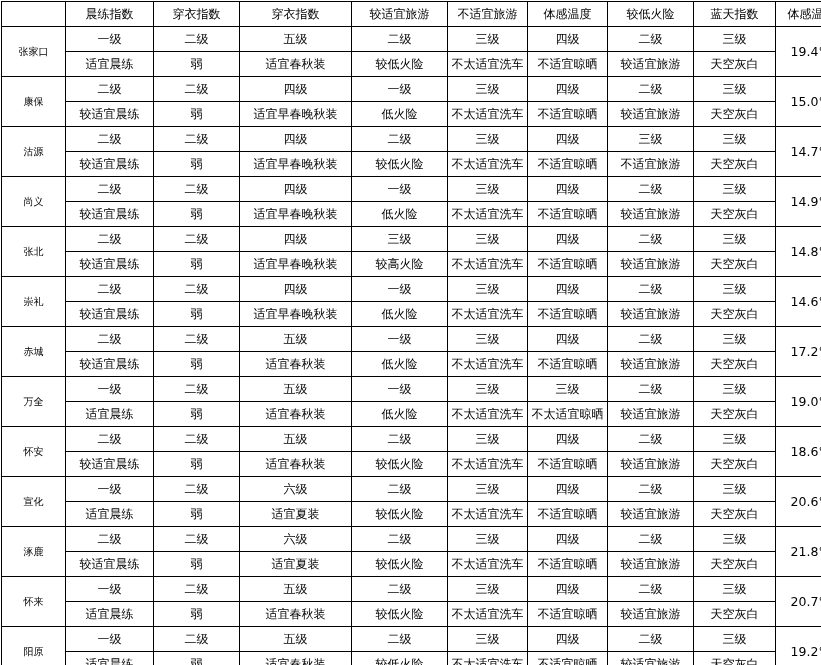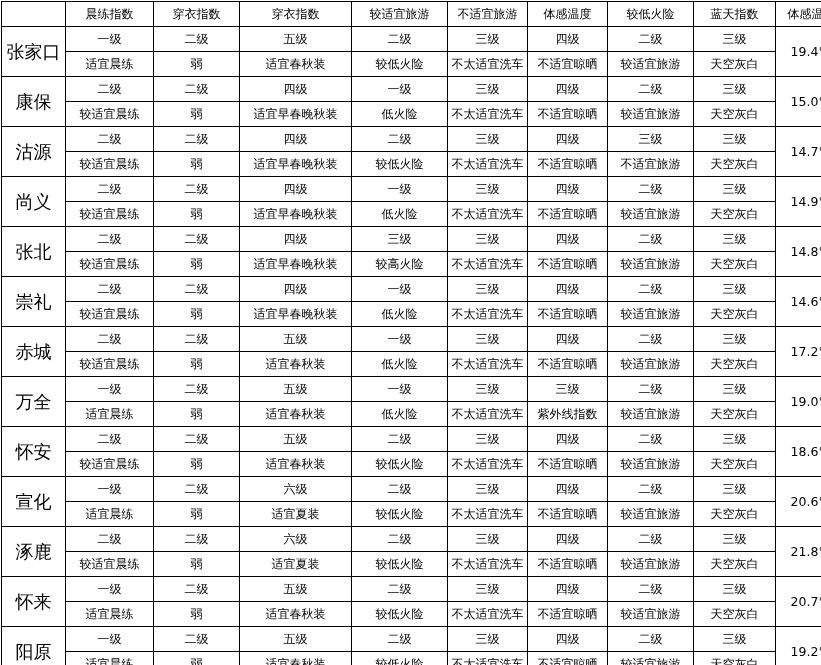--- a/index.html
+++ b/index.html
@@ -32,21 +32,21 @@
     font-weight: normal;
   }
   thead th {
     height: 24px;
     font-size: 12px;
     font-weight: bold;
     letter-spacing: 0px;
     margin-top: 15px;
   }
   td.city {
-    font-size: 18px;
+    font-size: 10px;
     font-weight: bold;
     width: 64px;
   }
   td.temp {
     font-size: 12.5px;
     width: 72px;
   }
   td.val {
     height: 24px;
     font-size: 12px;
@@ -263,21 +263,21 @@
           <td class="val level">二级</td>
           <td class="val level">三级</td>
           <td class="temp" rowspan="2">19.0℃</td>
         </tr>
         <tr>
           <td class="val">适宜晨练</td>
           <td class="val">弱</td>
           <td class="val">适宜春秋装</td>
           <td class="val">低火险</td>
           <td class="val">不太适宜洗车</td>
-          <td class="val">紫外线指数</td>
+          <td class="val">不太适宜晾晒</td>
           <td class="val">较适宜旅游</td>
           <td class="val">天空灰白</td>
         </tr>
         <tr>
           <td class="city" rowspan="2">怀安</td>
           <td class="val level">二级</td>
           <td class="val level">二级</td>
           <td class="val level">五级</td>
           <td class="val level">二级</td>
           <td class="val level">三级</td>

